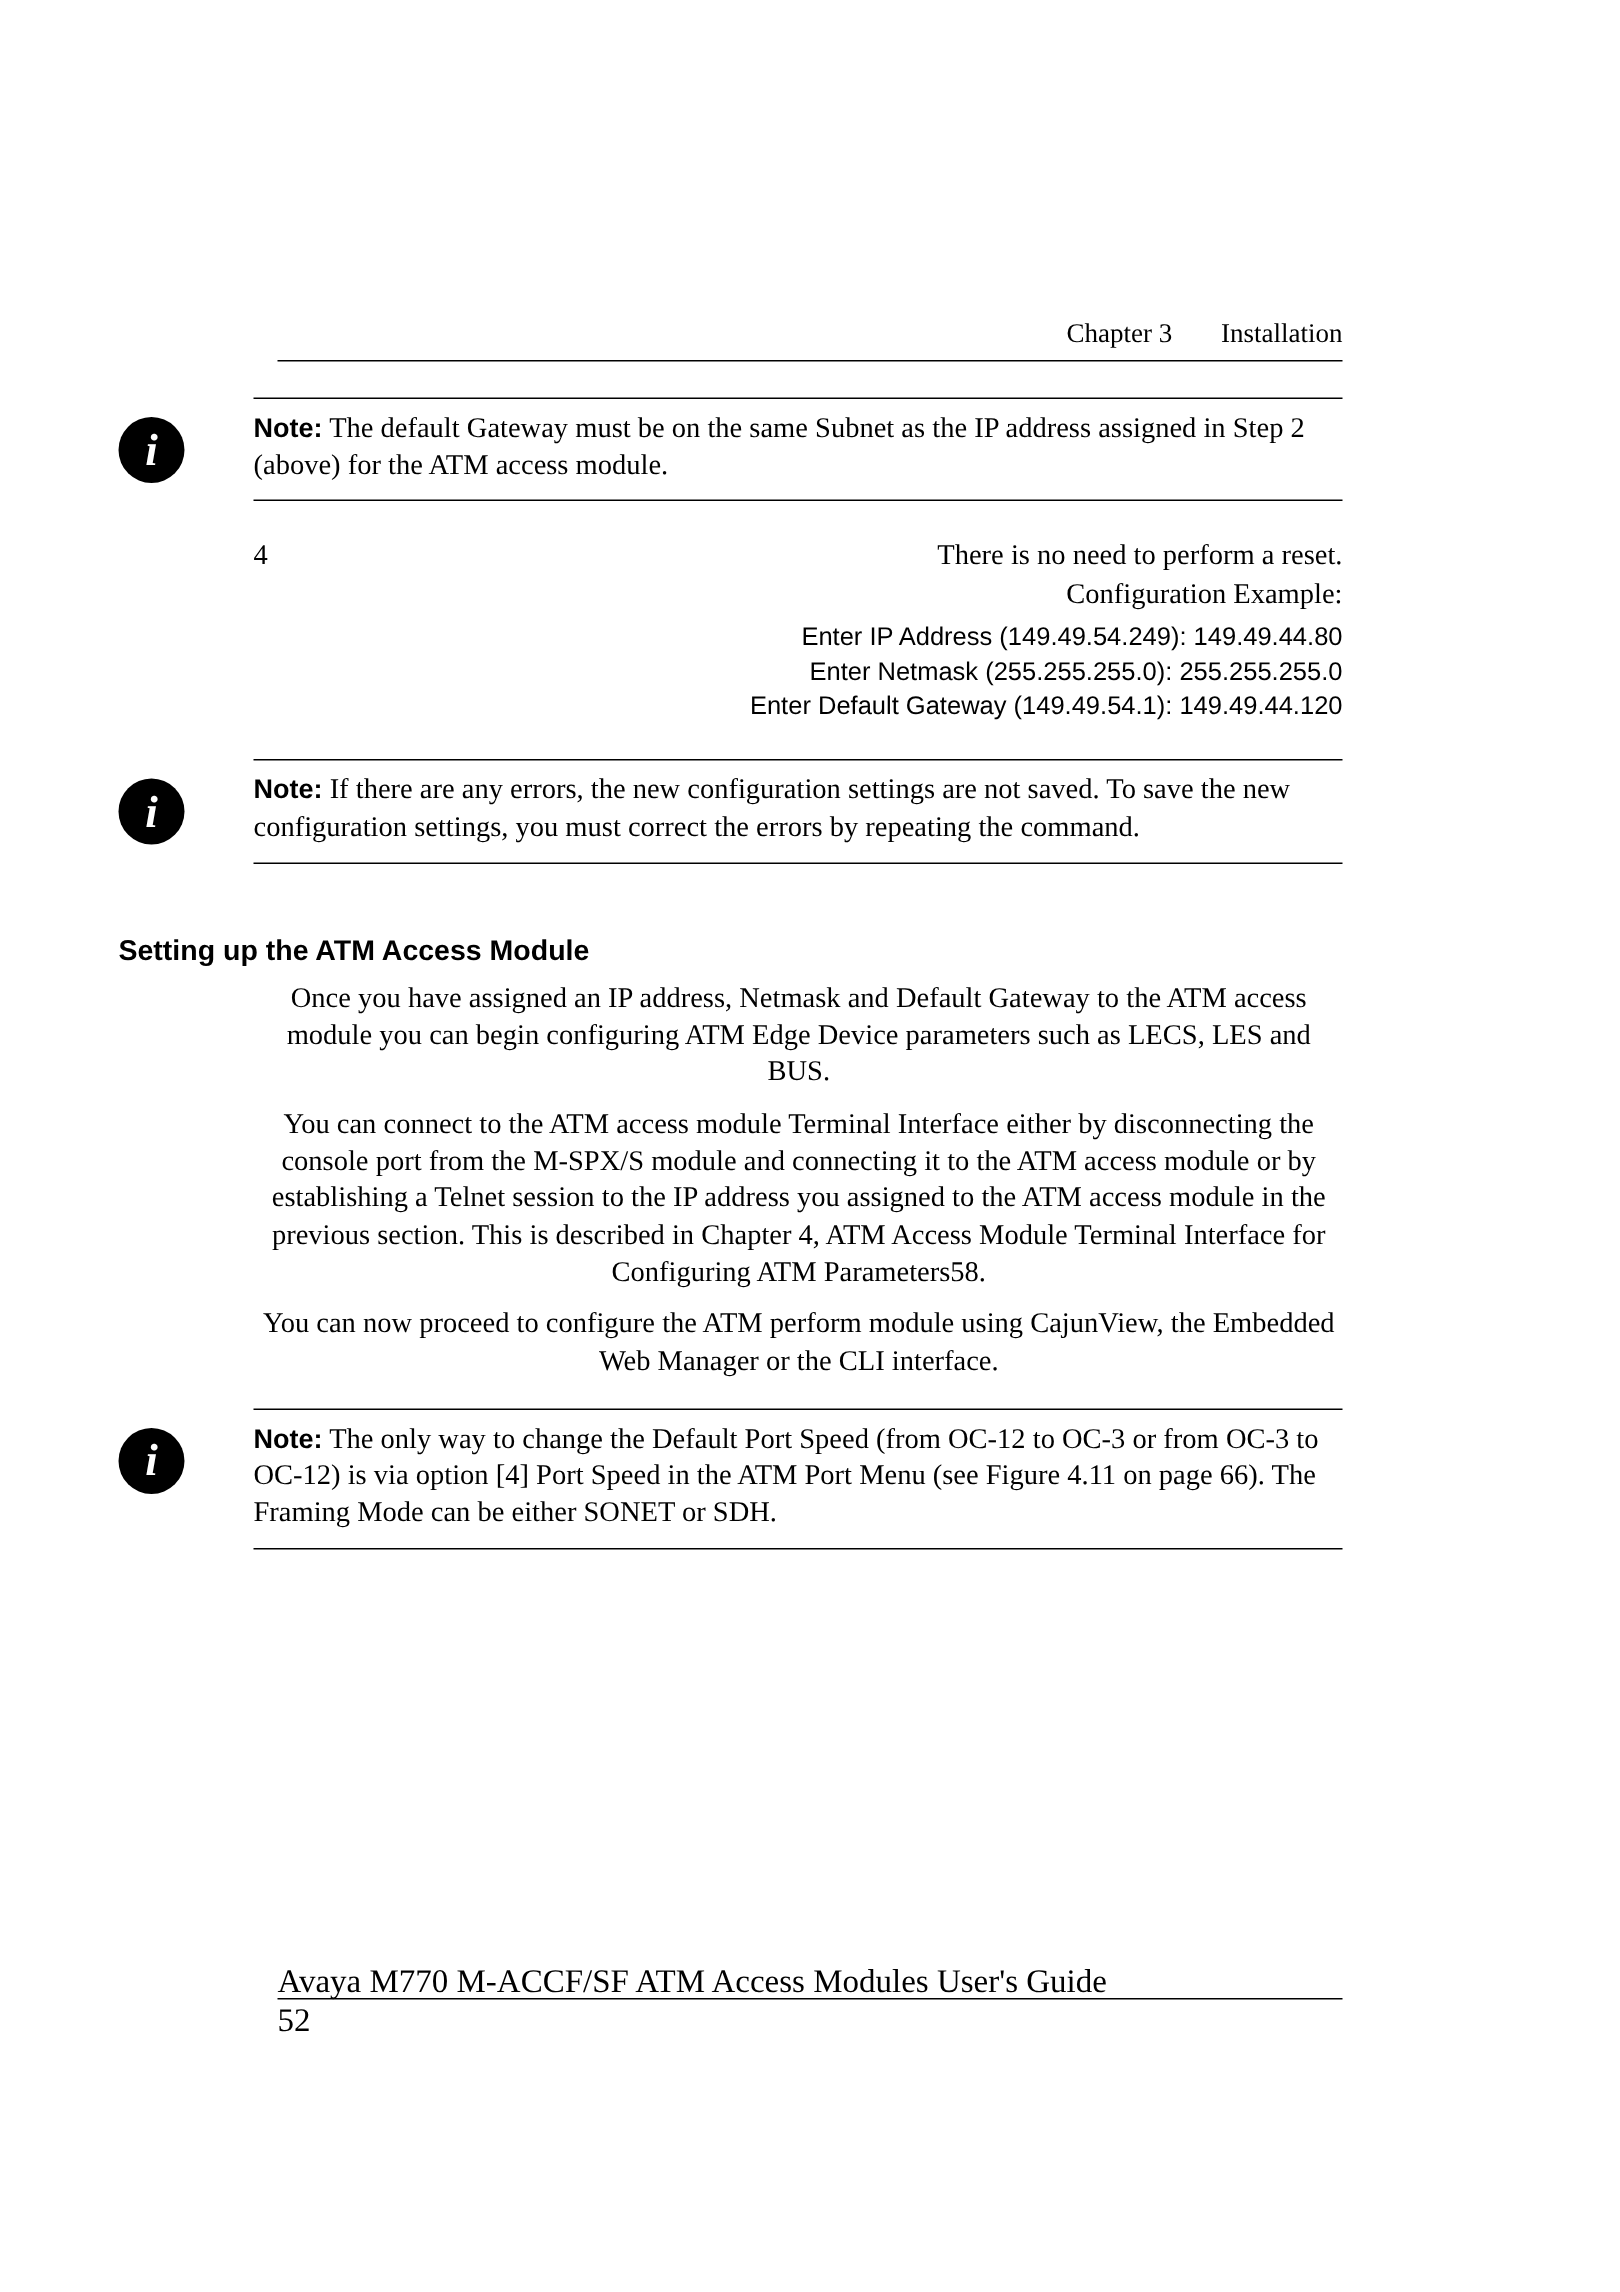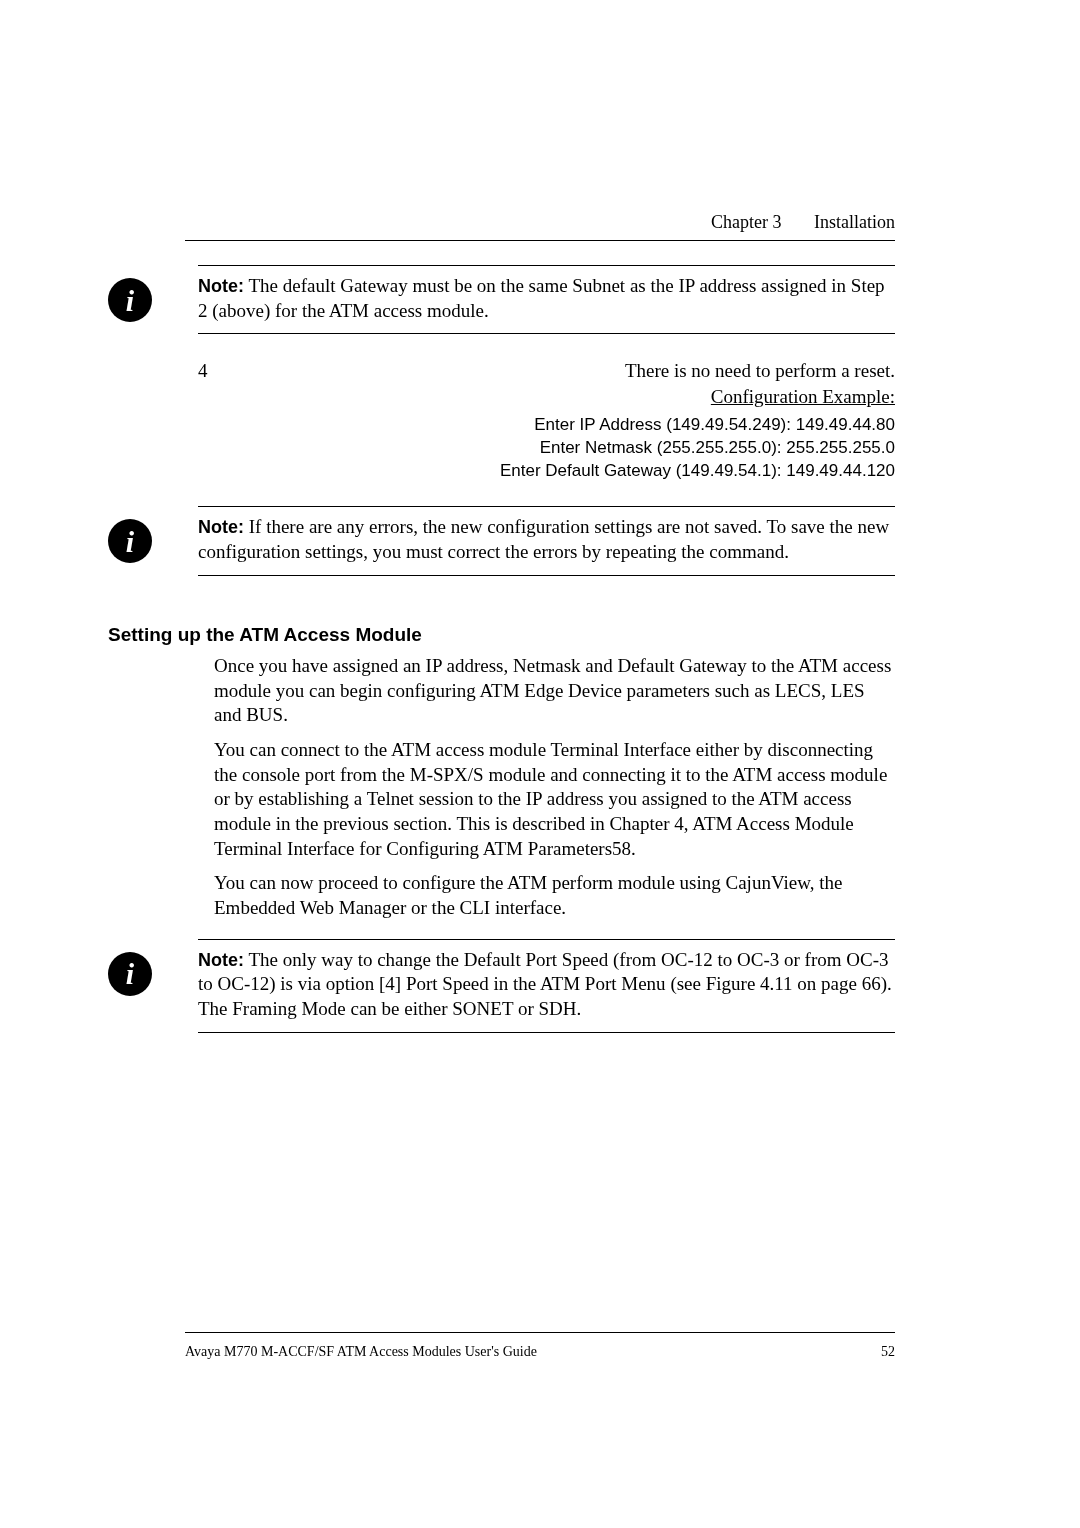--- a/index.html
+++ b/index.html
@@ -7,21 +7,21 @@
     padding: 0;
     background: #fff;
     font-family: "Palatino Linotype", "Book Antiqua", Palatino, Georgia, serif;
     color: #000;
   }
   .page {
     width: 1080px;
     height: 1528px;
     position: relative;
     box-sizing: border-box;
-    padding: 210px 185px 0 108px;
+    padding: 210px 185px 0 79px;
   }
   .running-head {
     position: absolute;
     top: 212px;
     right: 185px;
     font-size: 18px;
   }
   .running-head .chap {
     padding-right: 28px;
   }
@@ -76,60 +76,61 @@
   }
   .step-num {
     width: 26px;
     flex-shrink: 0;
   }
   .step-body {
     flex: 1;
     text-align: right;
   }
   .underline {
-    text-decoration: underline;
   }
   .mono {
     font-family: Liberation Sans, sans-serif;
     font-size: 17px;
     white-space: pre;
     line-height: 1.35;
     margin-top: 4px;
   }
   .section-heading {
     margin: 48px 0 6px 0;
     font-family: Arial, Helvetica, sans-serif;
     font-weight: bold;
     font-size: 19px;
   }
   .body-text {
     margin-left: 90px;
     font-size: 19px;
     line-height: 1.3;
   }
   .body-text p {
-    margin: 8px 0 10px 16px;
+    margin: 8px 0 10px 1px;
+    text-align: center;
   }
   .italic {
   }
   .footer-rule {
     position: absolute;
     left: 185px;
     right: 185px;
     bottom: 195px;
     border-top: 1.5px solid #000;
   }
   .footer {
     position: absolute;
     left: 185px;
     right: 185px;
     bottom: 168px;
-    font-size: 14px;
+    font-size: 22px;
     display: flex;
     justify-content: space-between;
+    flex-direction: column;
   }
 </style>
 </head>
 <body>
 
 <div class="page">
 
   <div class="running-head">
     <span class="chap">Chapter 3</span>
     <span>Installation</span>

